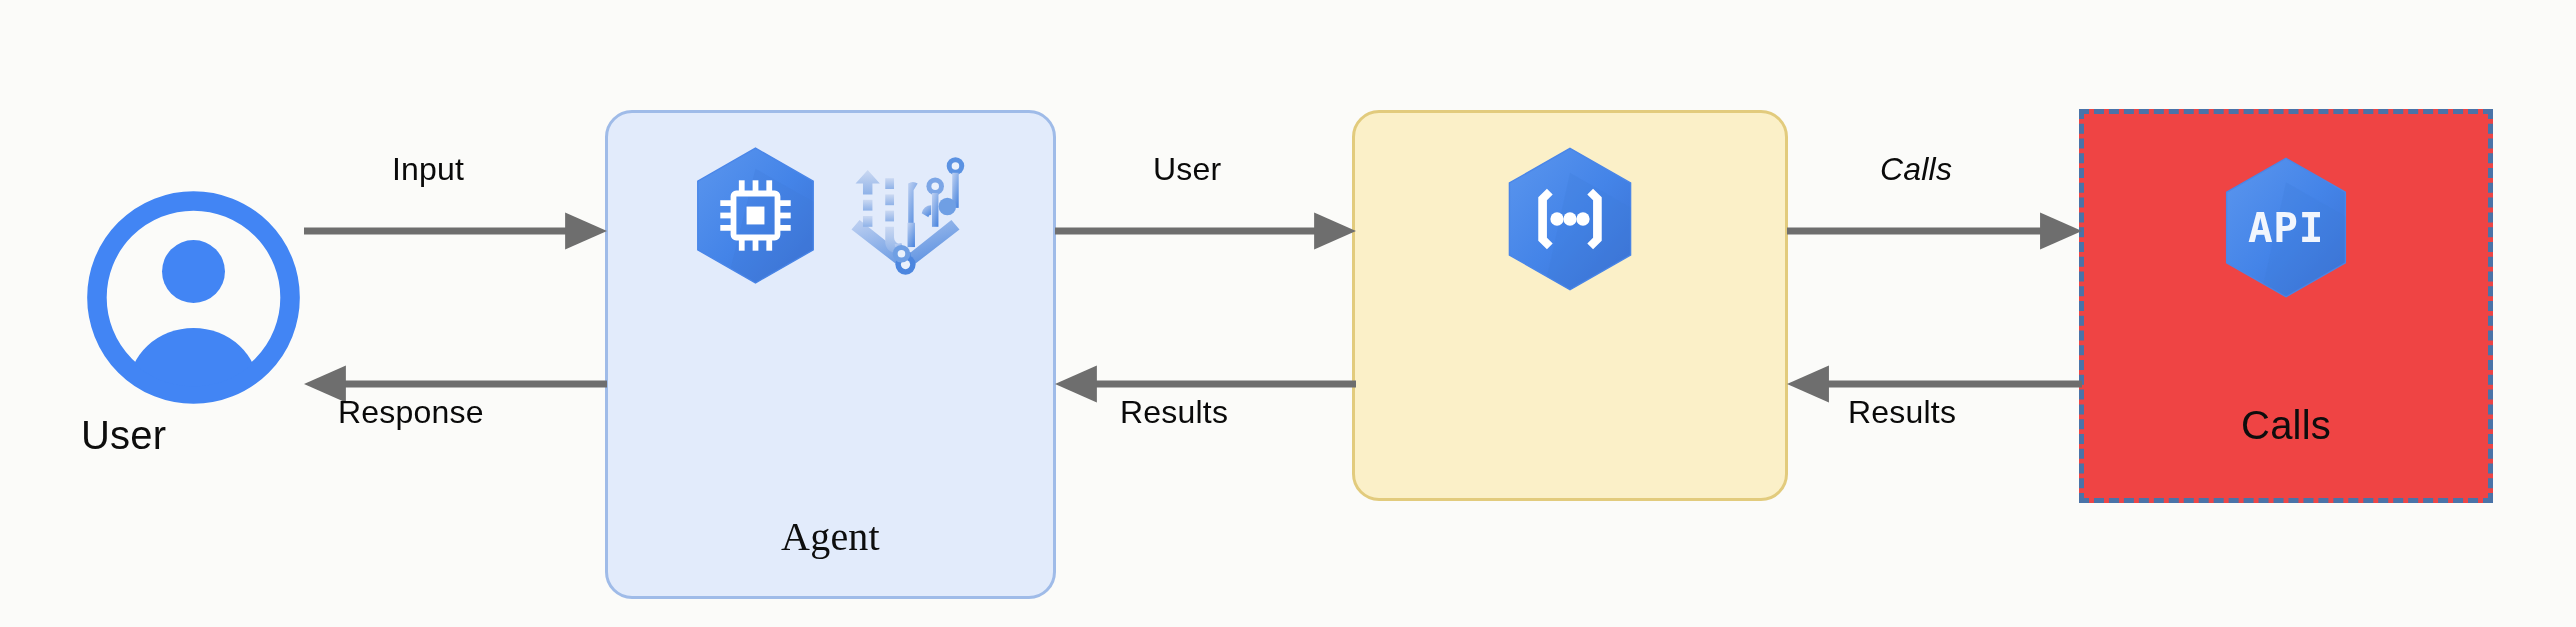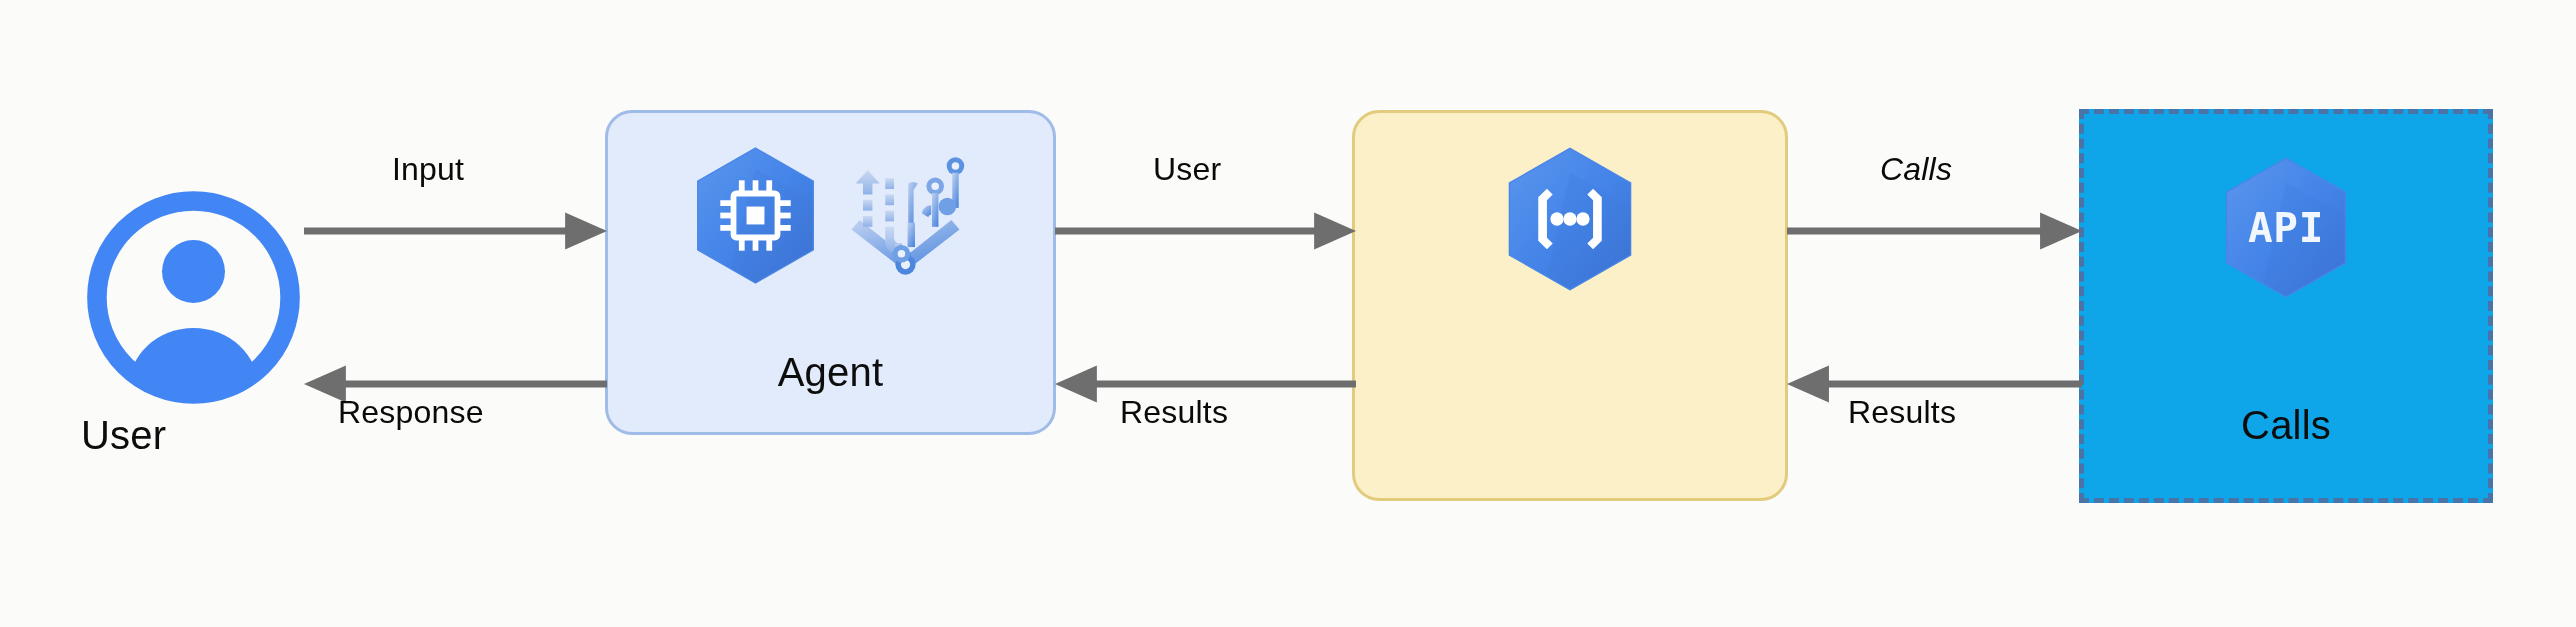--- a/index.html
+++ b/index.html
@@ -47,38 +47,39 @@
   
   .node-box {
     position: absolute;
     border-radius: 27px;
     box-sizing: border-box;
   }
   #agent-box {
     left: 605px;
     top: 110px;
     width: 451px;
-    height: 325px;
+    height: 489px;
     background: #e2ebfb;
     border: 3.2px solid #9fbbe8;
+    font-family: Liberation Serif, serif;
   }
   #tool-box {
     left: 1352px;
     top: 110px;
     width: 436px;
     height: 391px;
     background: #fbf0c8;
     border: 3.2px solid #e2cb7d;
   }
   #api-box {
     left: 2079px;
     top: 109px;
     width: 414px;
     height: 394px;
-    background: #0ea5e9;
+    background: #ef4444;
     border: 5.6px dashed #4a73a8;
     border-radius: 0;
   }
 
   .node-icons {
     position: absolute;
     left: 0;
     right: 0;
     top: 31px;
     display: flex;

